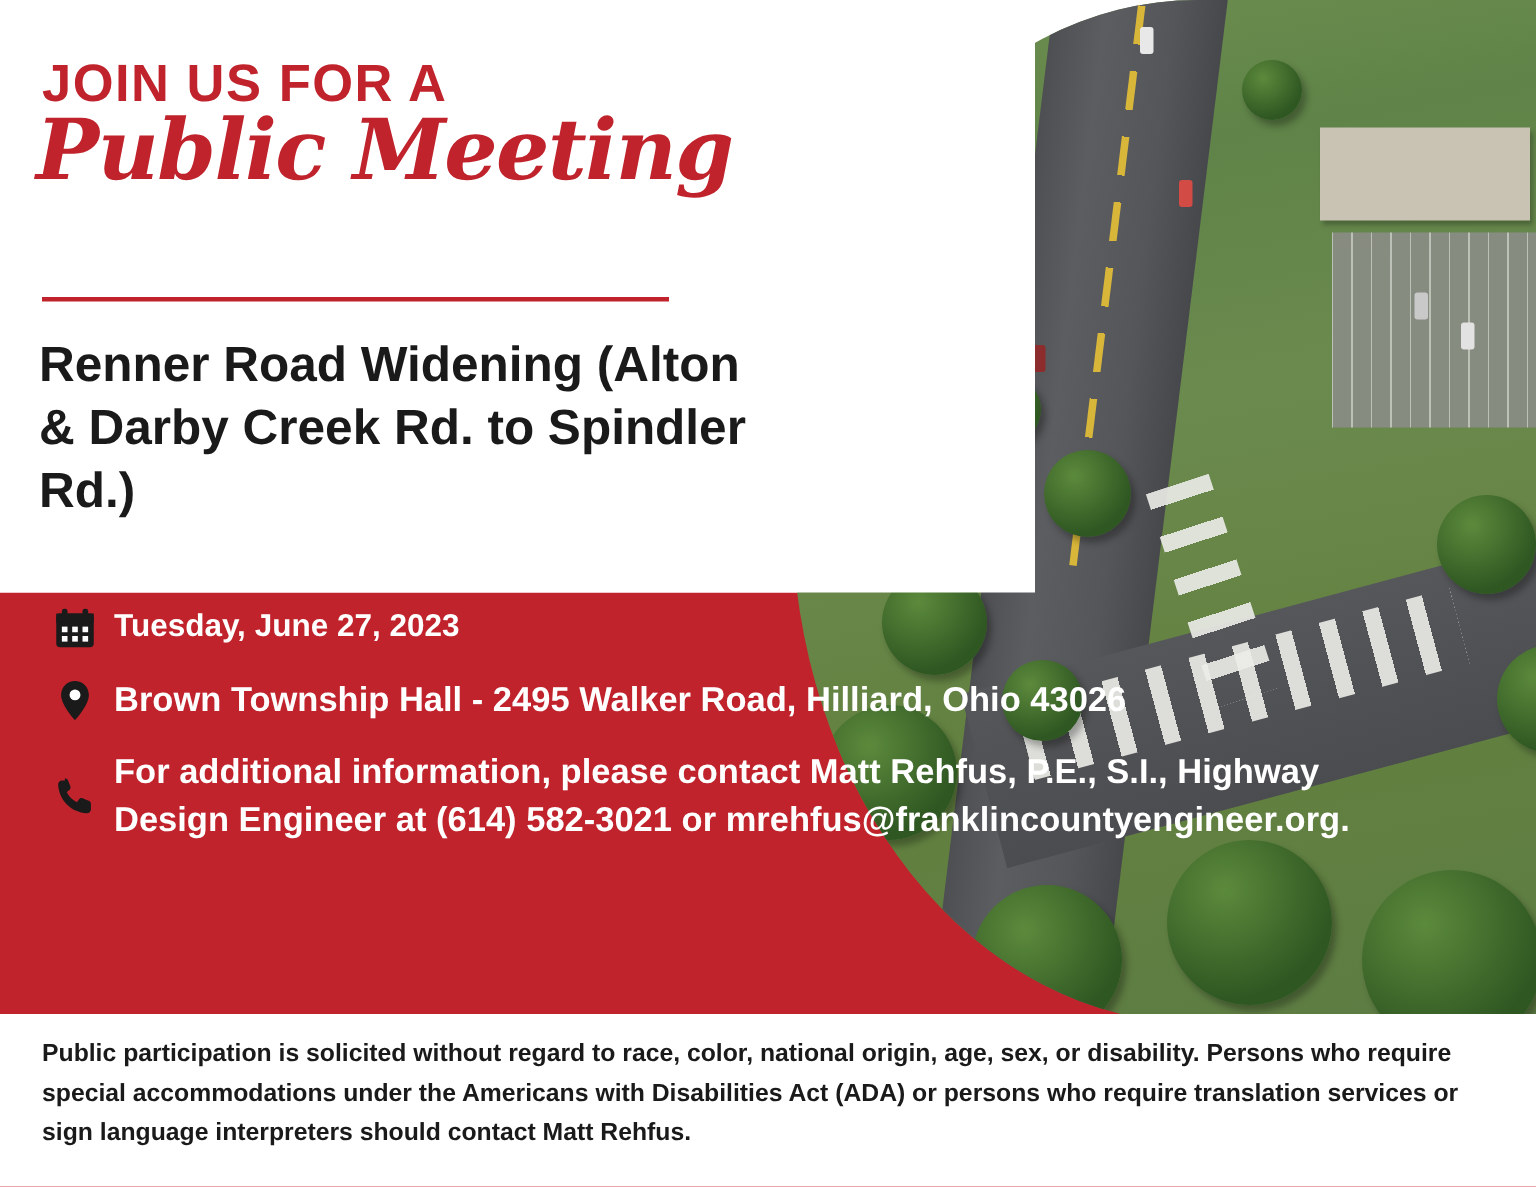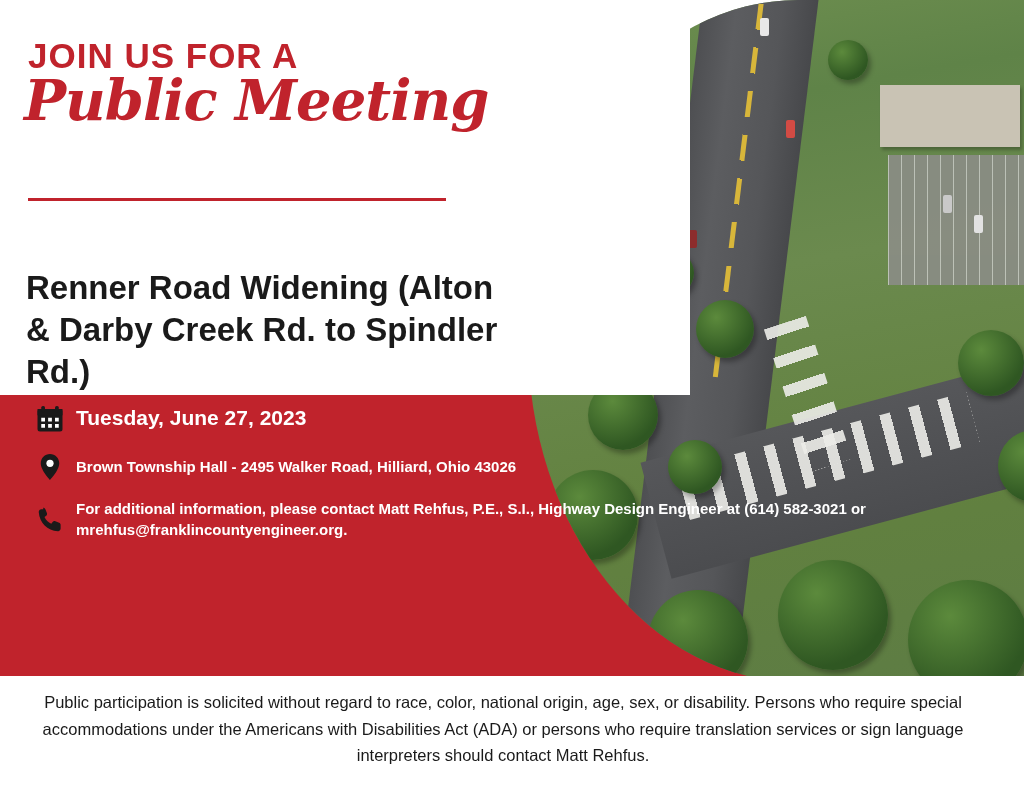--- a/index.html
+++ b/index.html
@@ -188,21 +188,20 @@
   .project-title {
     position: absolute;
     left: 26px;
     top: 222px;
     width: 480px;
     font-size: 33px;
     font-weight: bold;
     line-height: 1.28;
     color: #1a1a1a;
     z-index: 5;
-    margin-top: 45px;
   }
 
   
   .details {
     position: absolute;
     left: 24px;
     top: 402px;
     width: 960px;
     z-index: 5;
     color: #ffffff;
@@ -214,40 +213,39 @@
   }
   .row .ico {
     width: 52px;
     min-width: 52px;
     display: flex;
     justify-content: center;
     align-items: flex-start;
     padding-top: 2px;
   }
   .row .txt {
-    font-size: 15px;
+    font-size: 23px;
     font-weight: bold;
     line-height: 1.4;
     color: #ffffff;
   }
   .row.contact .txt { max-width: 880px; }
   .row.date .txt, .row.time .txt { font-size: 21px; }
 
   
   .footer {
     position: absolute;
     left: 28px;
     bottom: 22px;
     width: 950px;
     font-size: 16.5px;
     line-height: 1.62;
     color: #1a1a1a;
-    font-weight: normal;
+    font-weight: bold;
     z-index: 6;
-    text-align: center;
   }
 </style>
 </head>
 <body>
 
 <div class="flyer">
 
   <div class="red-band"></div>
 
   <div class="photo-wrap">

